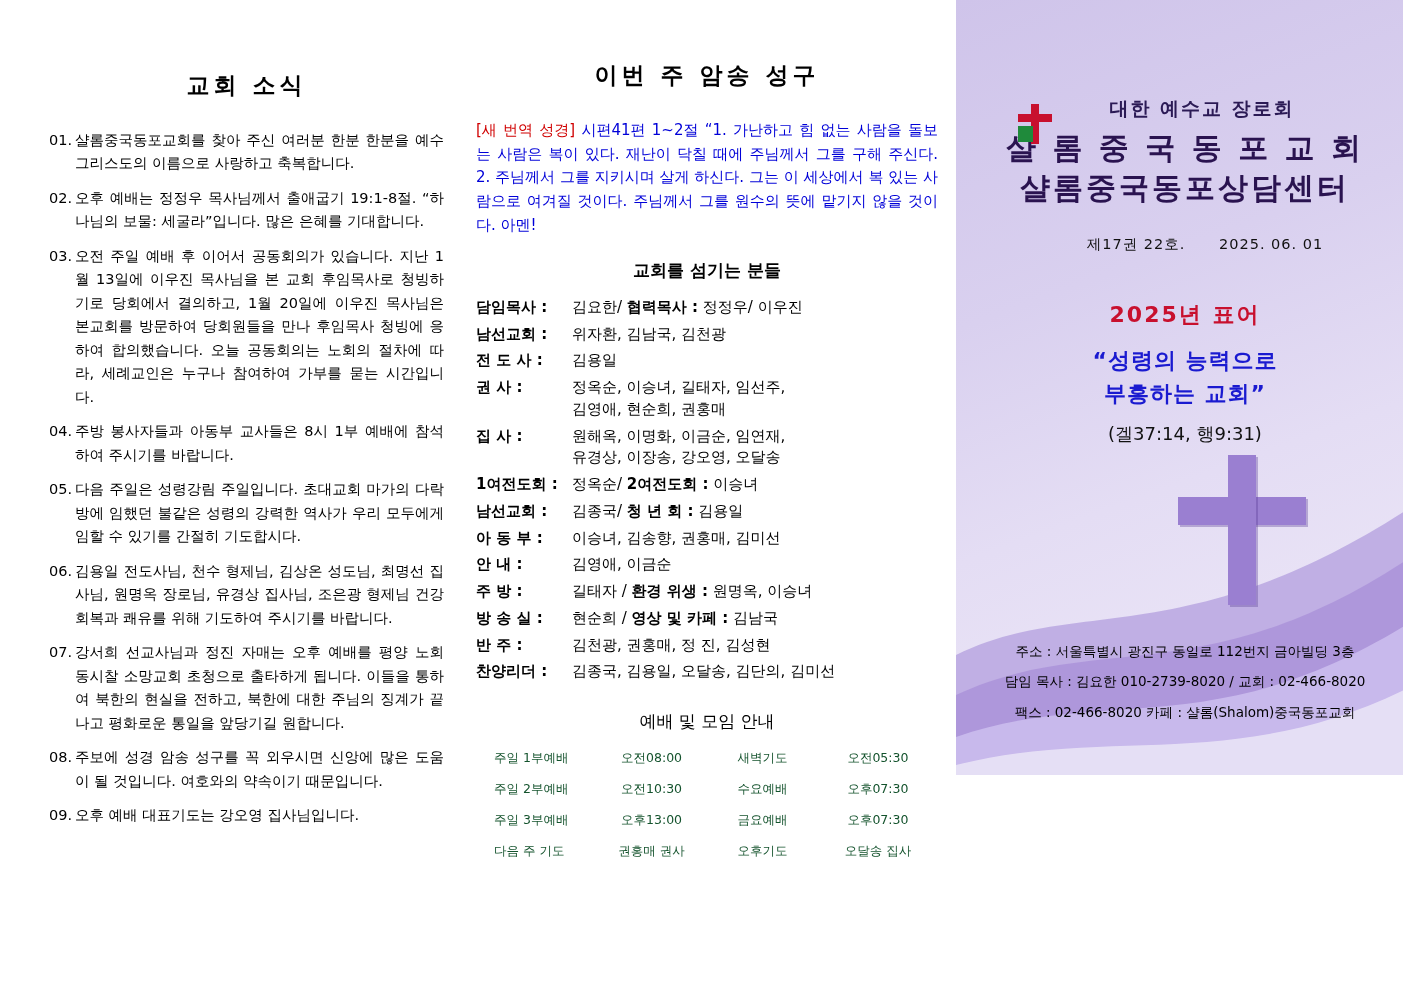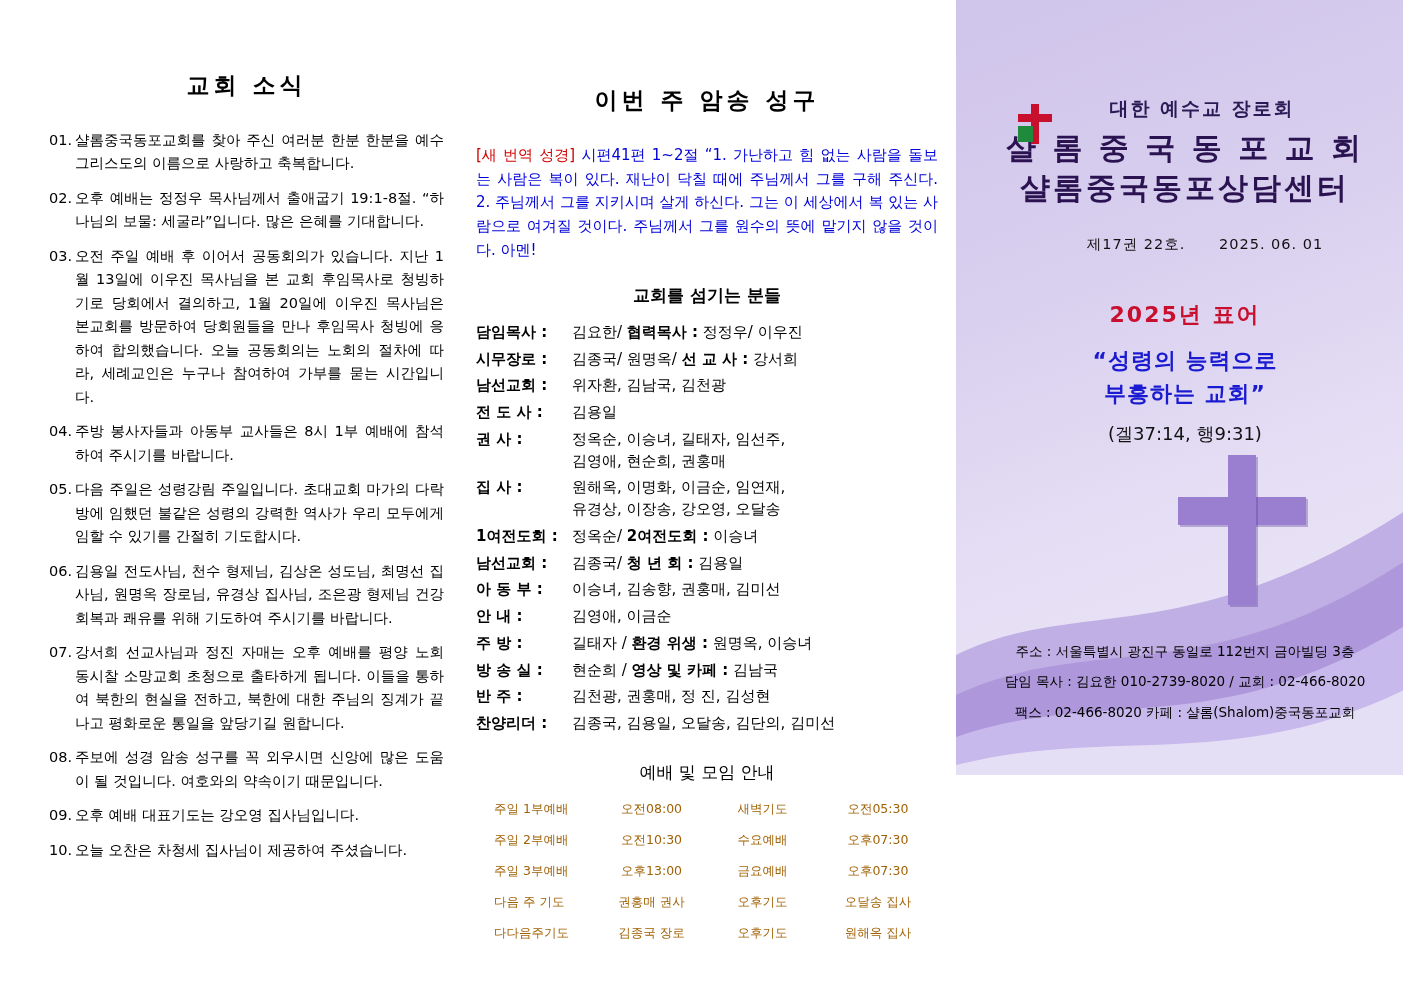--- a/index.html
+++ b/index.html
@@ -19,38 +19,38 @@
     margin-bottom:28px;color:#000;
   }
   .notice{
     display:flex;font-size:14.5px;line-height:1.62;margin-bottom:11px;color:#000;
     text-align:justify;
   }
   .notice .num{flex:0 0 26px;}
   .notice .txt{flex:1;}
 
   
-  .col2{width:490px;padding:85px 18px 0 10px;box-sizing:border-box;}
+  .col2{width:490px;padding:60px 18px 0 10px;box-sizing:border-box;}
   .verse{
     font-size:15px;line-height:1.58;color:#0000d8;text-align:justify;
     margin-bottom:22px;
   }
   .verse .redlabel{color:#d00000;}
   .sec-title{
     text-align:center;font-size:17px;font-weight:bold;margin:6px 0 12px;color:#000;
   }
   .staff-table{width:100%;border-collapse:collapse;font-size:15px;color:#000;}
   .staff-table td{padding:2.5px 0;vertical-align:top;line-height:1.45;}
   .staff-table td.role{width:92px;font-weight:bold;white-space:nowrap;}
   .staff-table td.val{padding-left:4px;}
   .staff-table td.val b{font-weight:bold;}
   .staff-table td.val .cont{display:block;padding-left:0;}
 
   .svc-title{text-align:center;font-size:17px;font-weight:normal;margin:24px 0 10px;color:#000;}
-  .svc-table{width:100%;border-collapse:collapse;font-size:12.5px;color:#a16207;}
+  .svc-table{width:100%;border-collapse:collapse;font-size:12.5px;color:#14532d;}
   .svc-table td{padding:7px 2px;text-align:center;white-space:nowrap;}
   .svc-table td.lbl{text-align:left;padding-left:18px;width:26%;}
   .svc-table td.t1{width:24%;}
   .svc-table td.lbl2{width:24%;}
   .svc-table td.t2{width:26%;}
 
   
   .col3{
     position:relative;width:458px;
     background:linear-gradient(160deg,#cfc4ea 0%,#d9d0ef 35%,#e4ddf4 60%,#efeaf8 100%);
@@ -136,45 +136,37 @@
           <span class="txt">강서희 선교사님과 정진 자매는 오후 예배를 평양 노회 동시찰 소망교회 초청으로 출타하게 됩니다. 이들을 통하여 북한의 현실을 전하고, 북한에 대한 주님의 징계가 끝나고 평화로운 통일을 앞당기길 원합니다.</span>
         </div>
         <div class="notice">
           <span class="num">08.</span>
           <span class="txt">주보에 성경 암송 성구를 꼭 외우시면 신앙에 많은 도움이 될 것입니다. 여호와의 약속이기 때문입니다.</span>
         </div>
         <div class="notice">
           <span class="num">09.</span>
           <span class="txt">오후 예배 대표기도는 강오영 집사님입니다.</span>
         </div>
-        <div class="notice">
-          <span class="num">10.</span>
-          <span class="txt">오늘 오찬은 차청세 집사님이 제공하여 주셨습니다.</span>
-        </div>
       </div>
   </div>
 
   <div class="col2">
     <div class="col-title">이번 주 암송 성구</div>
     <div class="verse">
       <span class="redlabel">[새 번역 성경]</span><span> 시편41편 1~2절 “1. 가난하고 힘 없는 사람을 돌보는 사람은 복이 있다. 재난이 닥칠 때에 주님께서 그를 구해 주신다. 2. 주님께서 그를 지키시며 살게 하신다. 그는 이 세상에서 복 있는 사람으로 여겨질 것이다. 주님께서 그를 원수의 뜻에 맡기지 않을 것이다. 아멘!</span>
     </div>
 
     <div class="sec-title">교회를 섬기는 분들</div>
     <table class="staff-table">
       <tbody id="staff-body">
           <tr>
             <td class="role">담임목사 :</td>
             <td class="val"><span>김요한/ </span><b>협력목사 :</b><span> 정정우/ 이우진</span></td>
           </tr>
           <tr>
-            <td class="role">시무장로 :</td>
-            <td class="val"><span>김종국/ 원명옥/ </span><b>선 교 사 :</b><span> 강서희</span></td>
-          </tr>
-          <tr>
             <td class="role">남선교회 :</td>
             <td class="val"><span>위자환, 김남국, 김천광</span></td>
           </tr>
           <tr>
             <td class="role">전 도 사 :</td>
             <td class="val"><span>김용일</span></td>
           </tr>
           <tr>
             <td class="role">권      사 :</td>
             <td class="val"><span>정옥순, 이승녀, 길태자, 임선주,</span><span class="cont">김영애, 현순희, 권홍매</span></td>
@@ -237,26 +229,20 @@
             <td class="lbl">주일 3부예배</td>
             <td class="t1">오후13:00</td>
             <td class="lbl2">금요예배</td>
             <td class="t2">오후07:30</td>
           </tr>
           <tr>
             <td class="lbl">다음 주 기도</td>
             <td class="t1">권홍매 권사</td>
             <td class="lbl2">오후기도</td>
             <td class="t2">오달송 집사</td>
-          </tr>
-          <tr>
-            <td class="lbl">다다음주기도</td>
-            <td class="t1">김종국 장로</td>
-            <td class="lbl2">오후기도</td>
-            <td class="t2">원해옥 집사</td>
           </tr>
         </tbody>
     </table>
   </div>
 
   <div class="col3">
 
     <svg class="swoosh" viewBox="0 0 458 420" preserveAspectRatio="none">
       <path d="M0,300 C120,240 230,300 458,150 L458,420 L0,420 Z" fill="#b9a6e0" opacity="0.85"></path>
       <path d="M0,340 C140,275 250,340 458,200 L458,420 L0,420 Z" fill="#a88fd8" opacity="0.75"></path>

